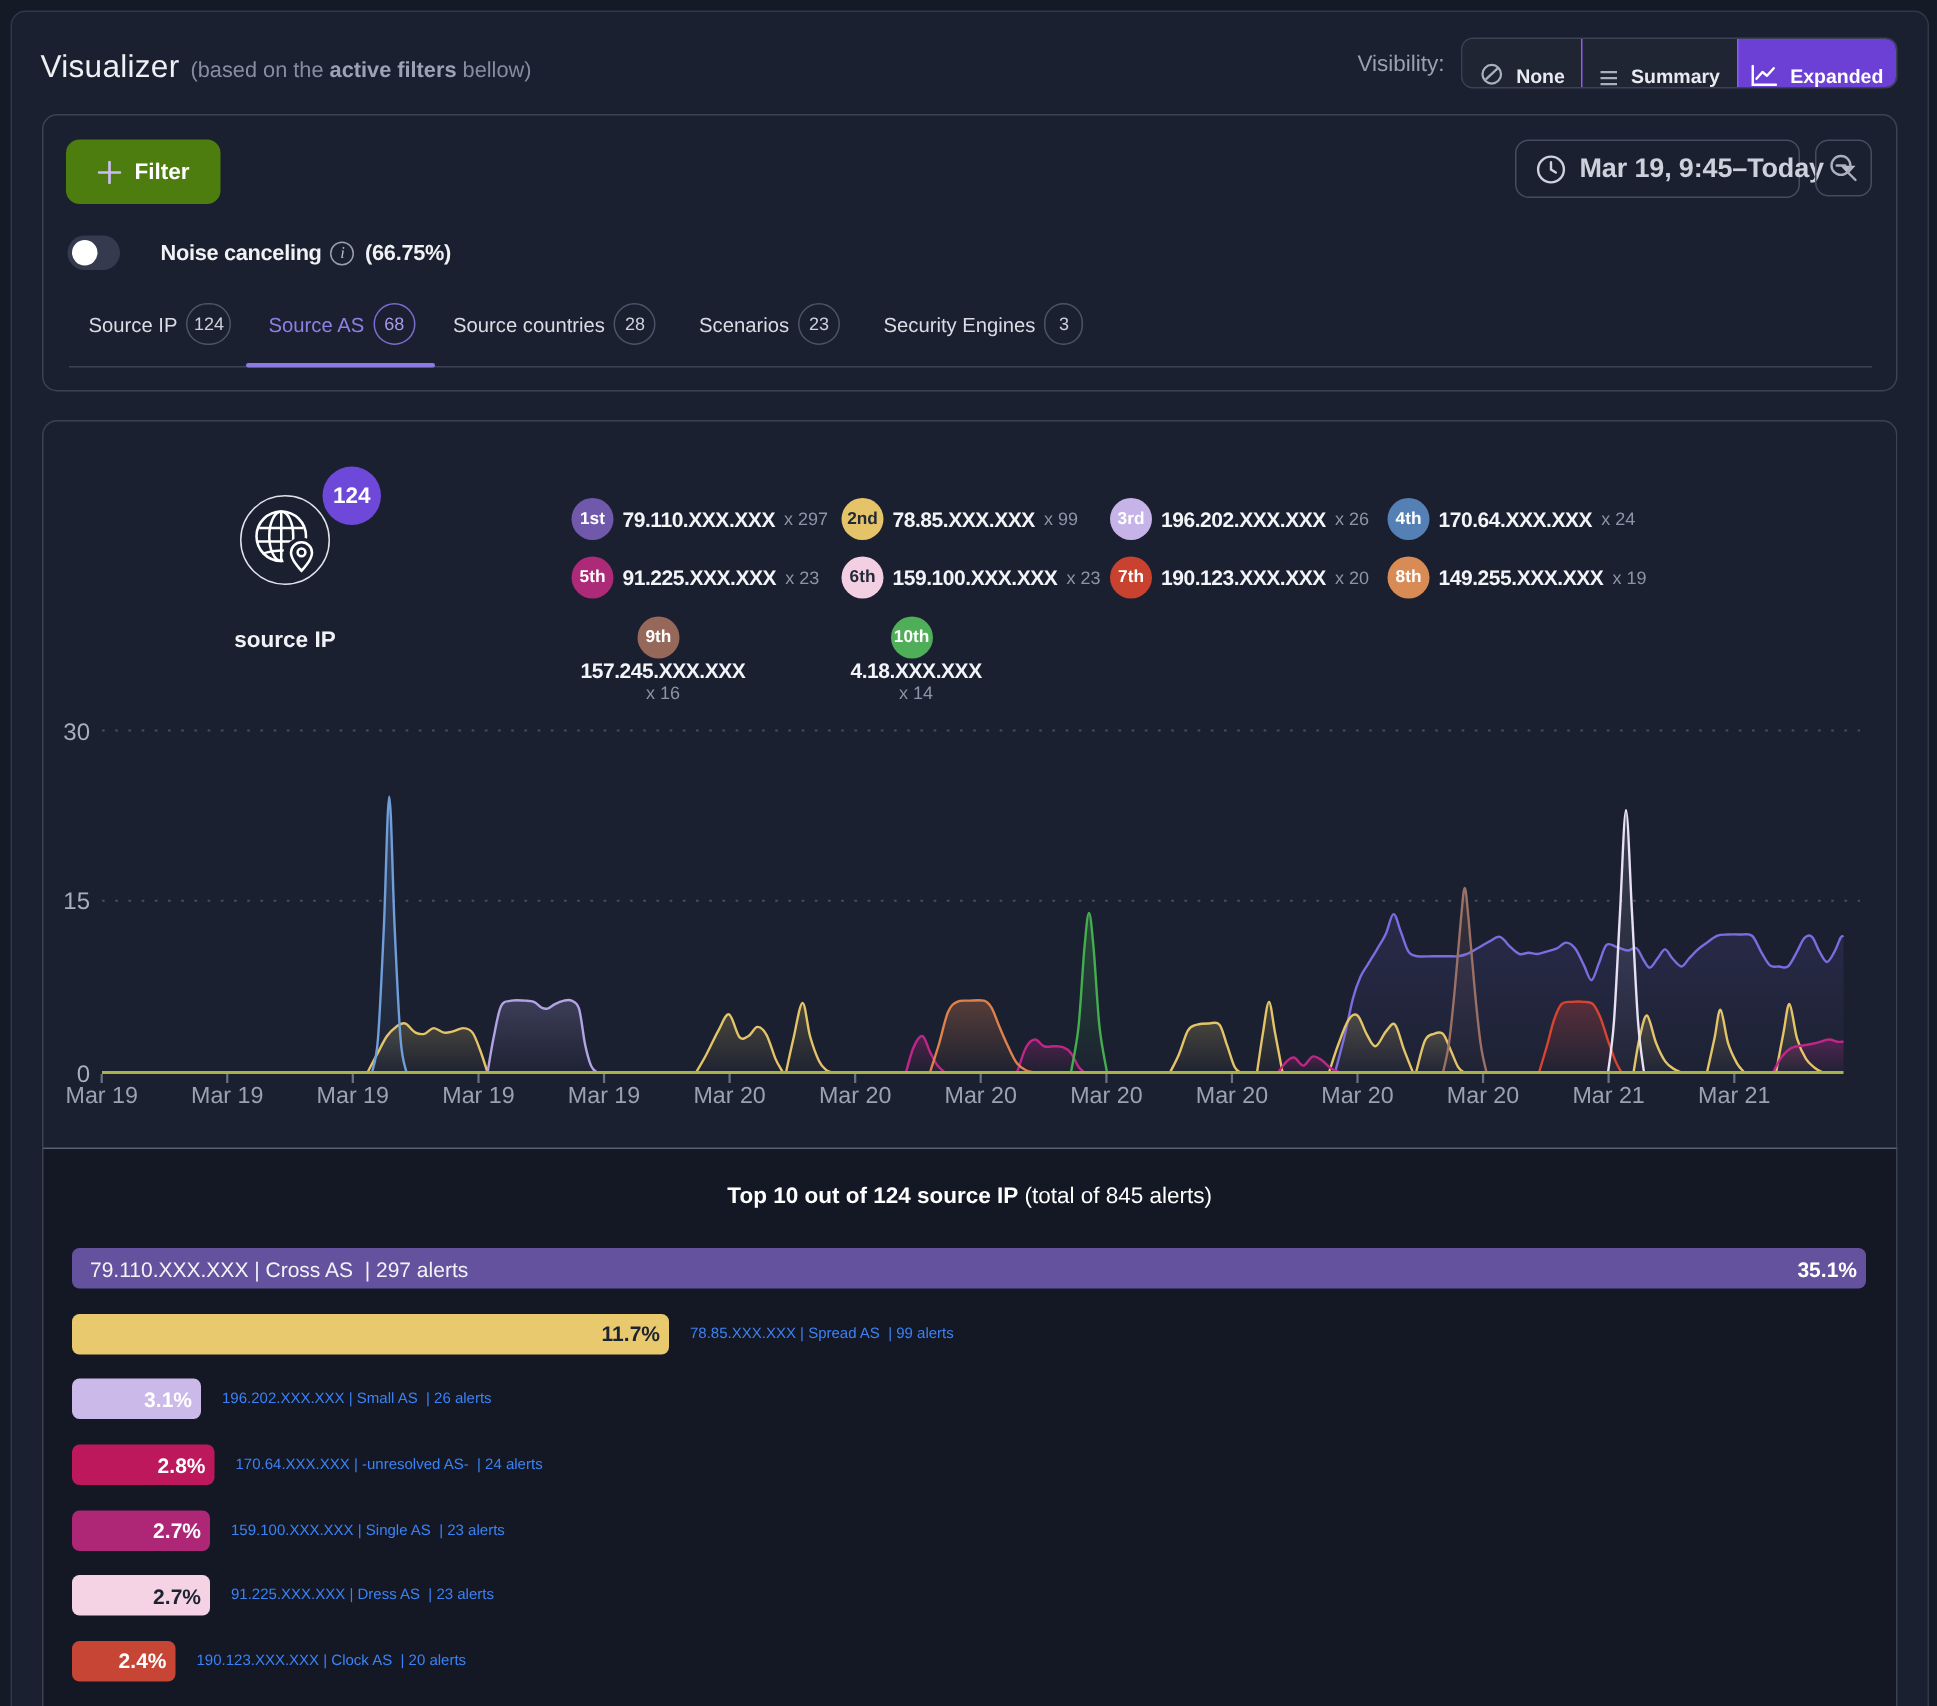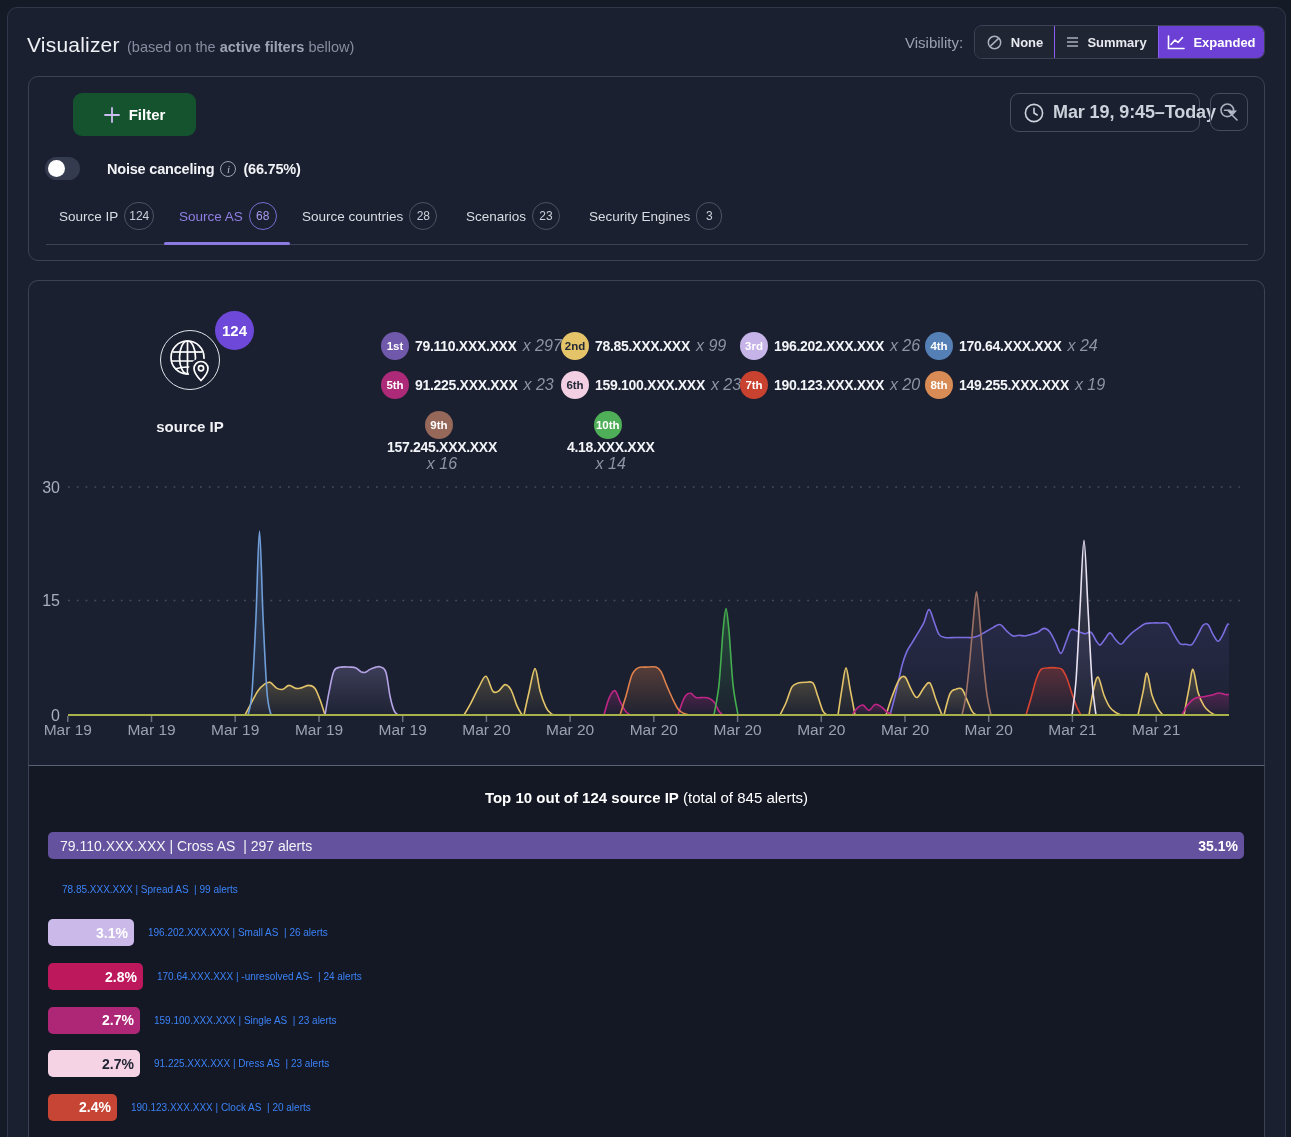--- a/index.html
+++ b/index.html
@@ -2,48 +2,48 @@
 <html><head><meta charset="utf-8">
 <style>
 *{margin:0;padding:0;box-sizing:border-box;}
 html,body{width:1291px;height:1137px;overflow:hidden;background:#151a27;font-family:"Liberation Sans",sans-serif;}
 .card{position:absolute;left:7px;top:7px;width:1279px;height:1400px;background:#1b2030;border:1px solid #303748;border-radius:10px;}
 .title{position:absolute;left:27px;top:33px;font-size:21px;font-weight:500;color:#eef0f4;letter-spacing:.2px;}
 .subtitle{position:absolute;left:127px;top:39px;font-size:14.5px;color:#868da0;}
 .subtitle b{color:#9ba3b5;}
 .vislabel{position:absolute;left:905px;top:34px;font-size:15px;color:#99a0af;}
 .seg{position:absolute;left:974px;top:25px;height:34px;display:flex;border-radius:8px;overflow:hidden;border:1px solid #3c4254;}
-.seg .s{display:flex;align-items:center;justify-content:center;gap:8px;font-size:13px;font-weight:bold;color:#e8eaef;background:#1f2533;}
+.seg .s{display:flex;align-items:flex-end;justify-content:center;gap:8px;font-size:13px;font-weight:bold;color:#e8eaef;background:#1f2533;}
 .seg .s + .s{border-left:1px solid #8b5cf6;}
 .seg .s1{width:79px;}
 .seg .s2{width:104px;}
 .seg .s3{width:106px;background:#6c40d4;color:#fff;}
 .fpanel{position:absolute;left:28px;top:76px;width:1237px;height:185px;border:1px solid #3b4254;border-radius:10px;}
-.fbtn{position:absolute;left:44px;top:93px;width:123px;height:43px;border-radius:9px;background:#14532d;color:#fff;display:flex;align-items:center;justify-content:center;gap:9px;font-size:15px;font-weight:bold;margin-left:29px;}
+.fbtn{position:absolute;left:44px;top:93px;width:103px;height:43px;border-radius:9px;background:#4d7c0f;color:#fff;display:flex;align-items:center;justify-content:center;gap:9px;font-size:15px;font-weight:bold;}
 .toggle{position:absolute;left:45px;top:157px;width:35px;height:23px;border-radius:12px;background:#343b4e;}
 .toggle .knob{position:absolute;left:3px;top:3px;width:17px;height:17px;border-radius:50%;background:#fff;}
 .ncrow{position:absolute;left:107px;top:157px;height:24px;display:flex;align-items:center;}
 .nclabel{font-size:14.5px;font-weight:bold;color:#f0f2f5;letter-spacing:-0.2px;}
 .ninfo{margin-left:6px;width:16px;height:16px;flex:none;border-radius:50%;border:1.5px solid #9aa0ae;color:#b6bcc8;font-size:11px;font-style:italic;font-family:"Liberation Serif",serif;display:flex;align-items:center;justify-content:center;}
 .npct{margin-left:7px;font-size:14.5px;font-weight:bold;color:#f0f2f5;letter-spacing:-0.2px;}
 .tab{position:absolute;top:202px;height:28px;display:flex;align-items:center;font-size:13.5px;color:#d9dce3;white-space:nowrap;}
 .tb{margin-left:6px;height:28px;border-radius:14px;border:1px solid #4c5365;color:#ccd0da;font-size:12px;font-weight:normal;font-style:normal;display:inline-flex;align-items:center;justify-content:center;box-sizing:border-box;}
 .tabline{position:absolute;left:46px;top:244px;width:1202px;height:1px;background:#3b4254;}
 .tabul{position:absolute;left:164px;top:242px;width:126px;height:3px;border-radius:2px;background:#8b7ae2;}
 .datebtn{position:absolute;left:1010px;top:93px;width:190px;height:39px;border:1px solid #454c5f;border-radius:9px;display:flex;align-items:center;}
 .datetxt{font-size:18px;font-weight:bold;color:#ccd1db;margin-left:8px;white-space:nowrap;letter-spacing:-0.1px;}
 .zoombtn{position:absolute;left:1210px;top:93px;width:38px;height:38px;border:1px solid #454c5f;border-radius:9px;display:flex;align-items:center;justify-content:center;}
 .cpanel{position:absolute;left:28px;top:280px;width:1237px;height:485px;border:1px solid #3b4254;border-radius:10px 10px 0 0;border-bottom:none;}
 .gcircle{position:absolute;left:160px;top:330px;width:60px;height:60px;border-radius:50%;border:1.5px solid #dfe3ea;}
 .gbadge{position:absolute;left:215px;top:311px;width:39px;height:39px;border-radius:50%;background:#6e48d8;color:#fff;font-size:15px;font-weight:bold;display:flex;align-items:center;justify-content:center;}
 .glabel{position:absolute;left:130px;top:418px;width:120px;text-align:center;font-size:15px;font-weight:bold;color:#f0f2f5;}
 .litem{position:absolute;display:flex;align-items:center;height:28px;}
 .lcirc{width:28px;height:28px;border-radius:50%;font-size:11.5px;font-weight:bold;display:flex;align-items:center;justify-content:center;flex:none;}
 .lip{font-size:14px;font-weight:bold;color:#f2f4f8;margin-left:6px;letter-spacing:-0.3px;white-space:nowrap;}
-.lcnt{font-size:16px;color:#8d94a5;margin-left:6px;white-space:nowrap;font-style:italic;}
+.lcnt{font-size:12px;color:#8d94a5;margin-left:6px;white-space:nowrap;}
 .chartsvg{position:absolute;left:0;top:0;}
 .bpanel{position:absolute;left:28px;top:765px;width:1237px;height:400px;background:#141825;border:1px solid #3b4254;border-top:1px solid #5a6172;}
 .btitle{position:absolute;left:28px;top:789px;width:1237px;text-align:center;font-size:15px;color:#fff;}
 .btitle b{font-weight:bold;}
 .brow{position:absolute;left:48px;height:27px;width:1200px;display:flex;align-items:center;}
 .bar{height:27px;border-radius:5px;position:relative;display:flex;align-items:center;flex:none;}
 .bpct{position:absolute;right:6px;top:50%;transform:translateY(-50%);font-size:14px;font-weight:bold;}
 .binlabel{margin-left:12px;font-size:14px;color:#f1f3f7;white-space:nowrap;}
 .bside{margin-left:14px;font-size:10px;color:#3b82f6;white-space:nowrap;}
 svg text{font-family:"Liberation Sans",sans-serif;}
@@ -302,20 +302,23 @@
 </svg>
 <div class="bpanel"></div>
 <div class="btitle"><b>Top 10 out of 124 source IP</b> (total of 845 alerts)</div>
 <div class="brow" style="top:832.0px;">
     <div class="bar" style="width:1196px;background:#65529e;color:#fff;">
       <span class="binlabel">79.110.XXX.XXX | Cross AS&nbsp; | 297 alerts</span>
       <span class="bpct" style="color:#fff;">35.1%</span>
     </div>
   </div>
 <div class="brow" style="top:875.6px;">
+    <div class="bar" style="width:398px;background:#e9c96d;color:#1d2330;">
+      <span class="bpct" style="color:#1d2330;">11.7%</span>
+    </div>
     <span class="bside">78.85.XXX.XXX | Spread AS&nbsp; | 99 alerts</span>
   </div>
 <div class="brow" style="top:919.3px;">
     <div class="bar" style="width:86px;background:#cbbae9;color:#fff;">
       <span class="bpct" style="color:#fff;">3.1%</span>
     </div>
     <span class="bside">196.202.XXX.XXX | Small AS&nbsp; | 26 alerts</span>
   </div>
 <div class="brow" style="top:963.0px;">
     <div class="bar" style="width:95px;background:#be185d;color:#fff;">

